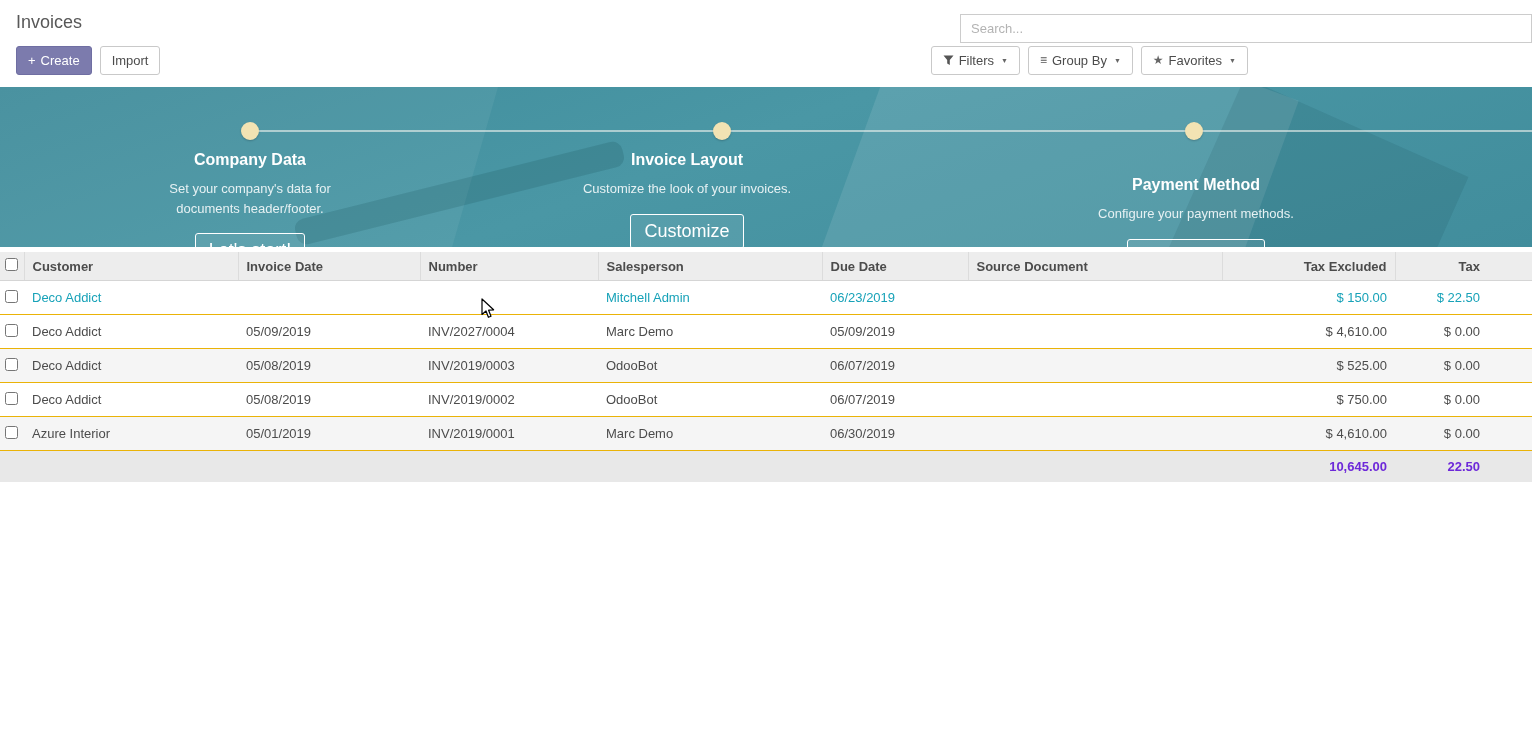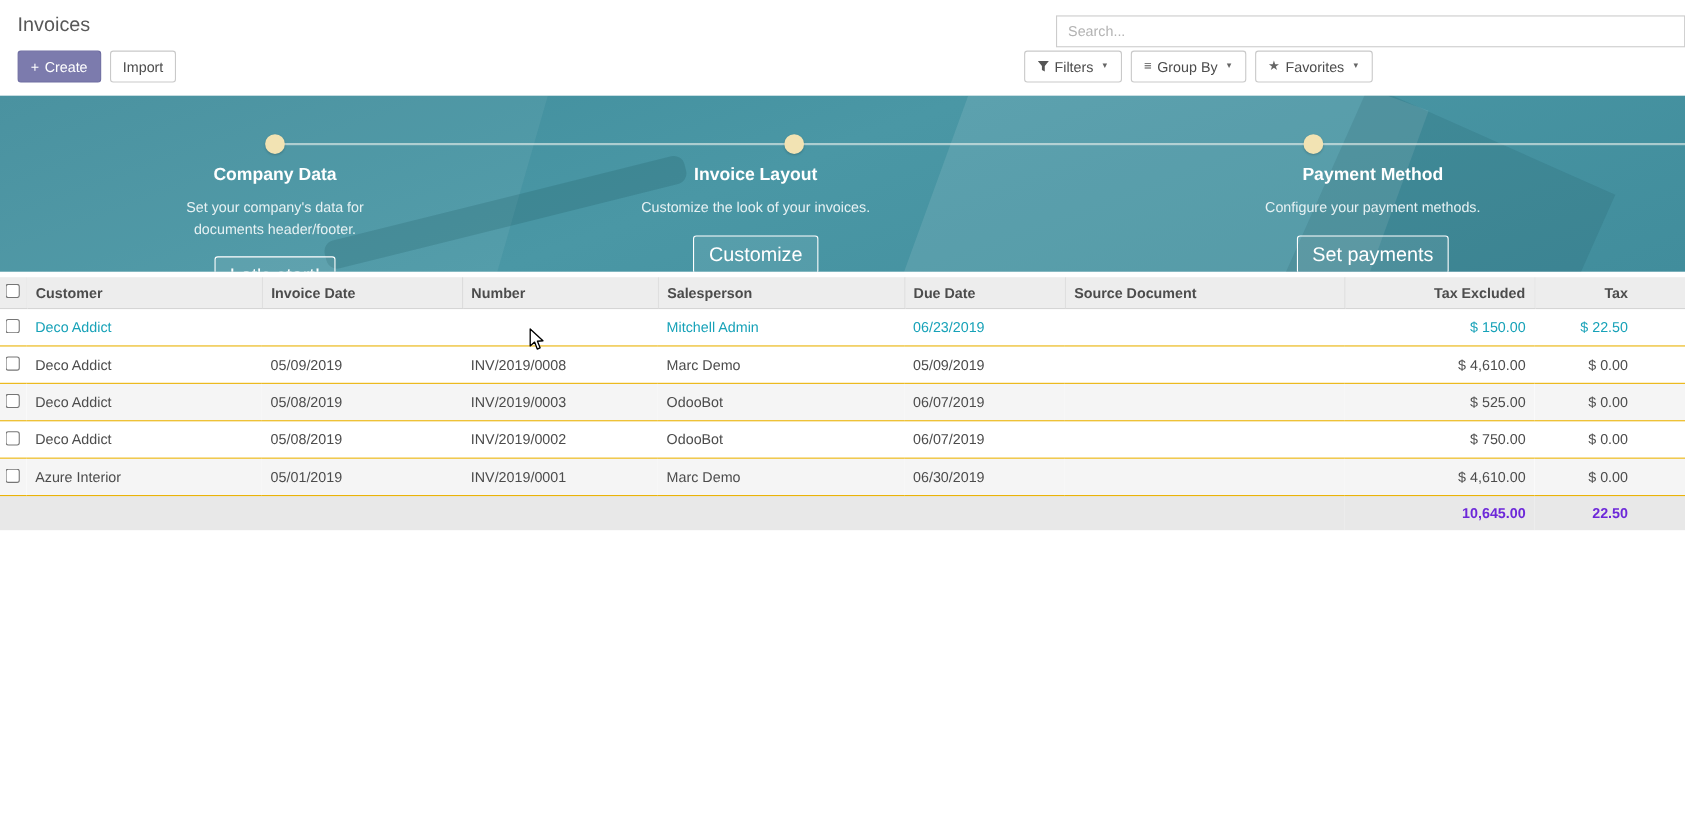--- a/index.html
+++ b/index.html
@@ -137,21 +137,21 @@
   .step {
     position: absolute;
     top: 64px;
     width: 300px;
     transform: translateX(-50%);
     text-align: center;
     color: #ffffff;
   }
   .step.s1 { left: 250px; }
   .step.s2 { left: 687px; }
-  .step.s3 { left: 1248px; }
+  .step.s3 { left: 1196px; margin-top: 25px; }
   .step h3 { margin: 0 0 10px 0; font-size: 16px; font-weight: 700; color: #ffffff; }
   .step p { margin: 0 auto 15px auto; width: 218px; font-size: 13px; line-height: 1.5; color: #e6f1f3; }
   .step .step-btn {
     background: rgba(255,255,255,0.08);
     border: 1px solid #ffffff;
     color: #ffffff;
     font-size: 18px;
     font-family: inherit;
     padding: 6px 13px;
     border-radius: 3px;
@@ -302,21 +302,21 @@
           <td>Mitchell Admin</td>
           <td>06/23/2019</td>
           <td></td>
           <td class="num">$ 150.00</td>
           <td class="num col-tax-cell">$ 22.50</td>
         </tr>
         <tr>
           <td class="cb-cell"><input type="checkbox" style=""></td>
           <td>Deco Addict</td>
           <td>05/09/2019</td>
-          <td>INV/2019/0008</td>
+          <td>INV/2027/0004</td>
           <td>Marc Demo</td>
           <td>05/09/2019</td>
           <td></td>
           <td class="num">$ 4,610.00</td>
           <td class="num col-tax-cell">$ 0.00</td>
         </tr>
         <tr>
           <td class="cb-cell"><input type="checkbox" style=""></td>
           <td>Deco Addict</td>
           <td>05/08/2019</td>

